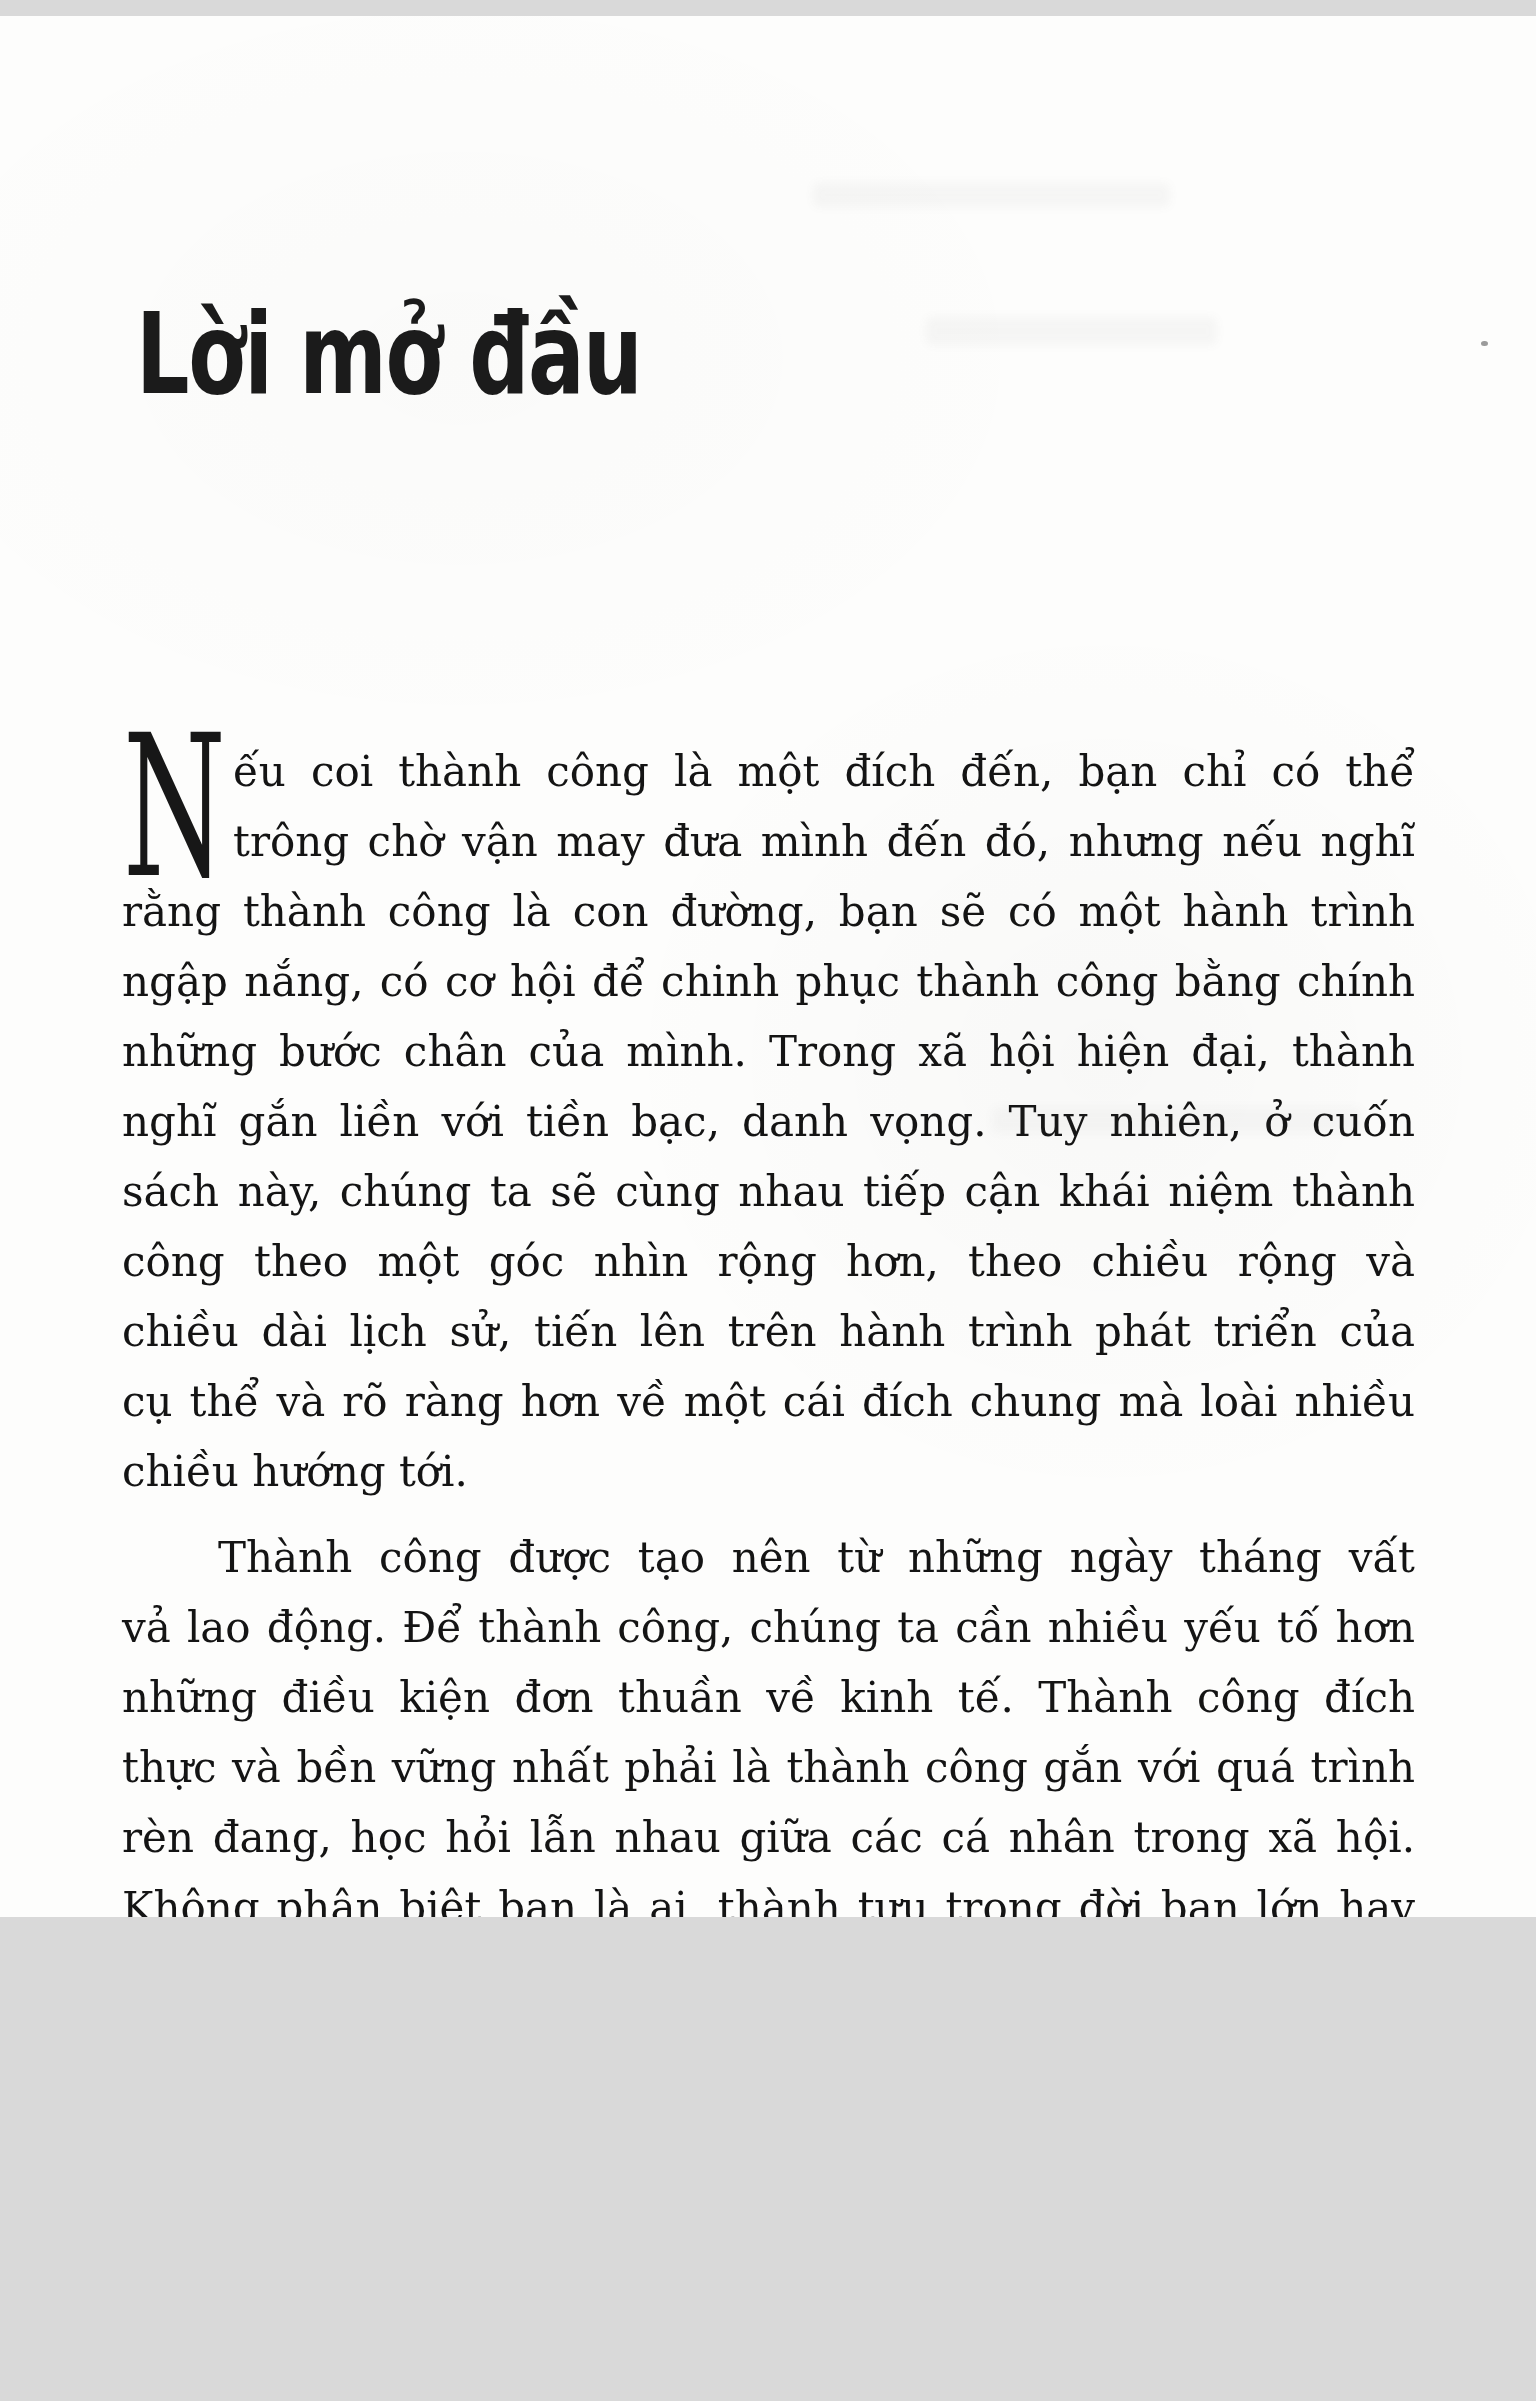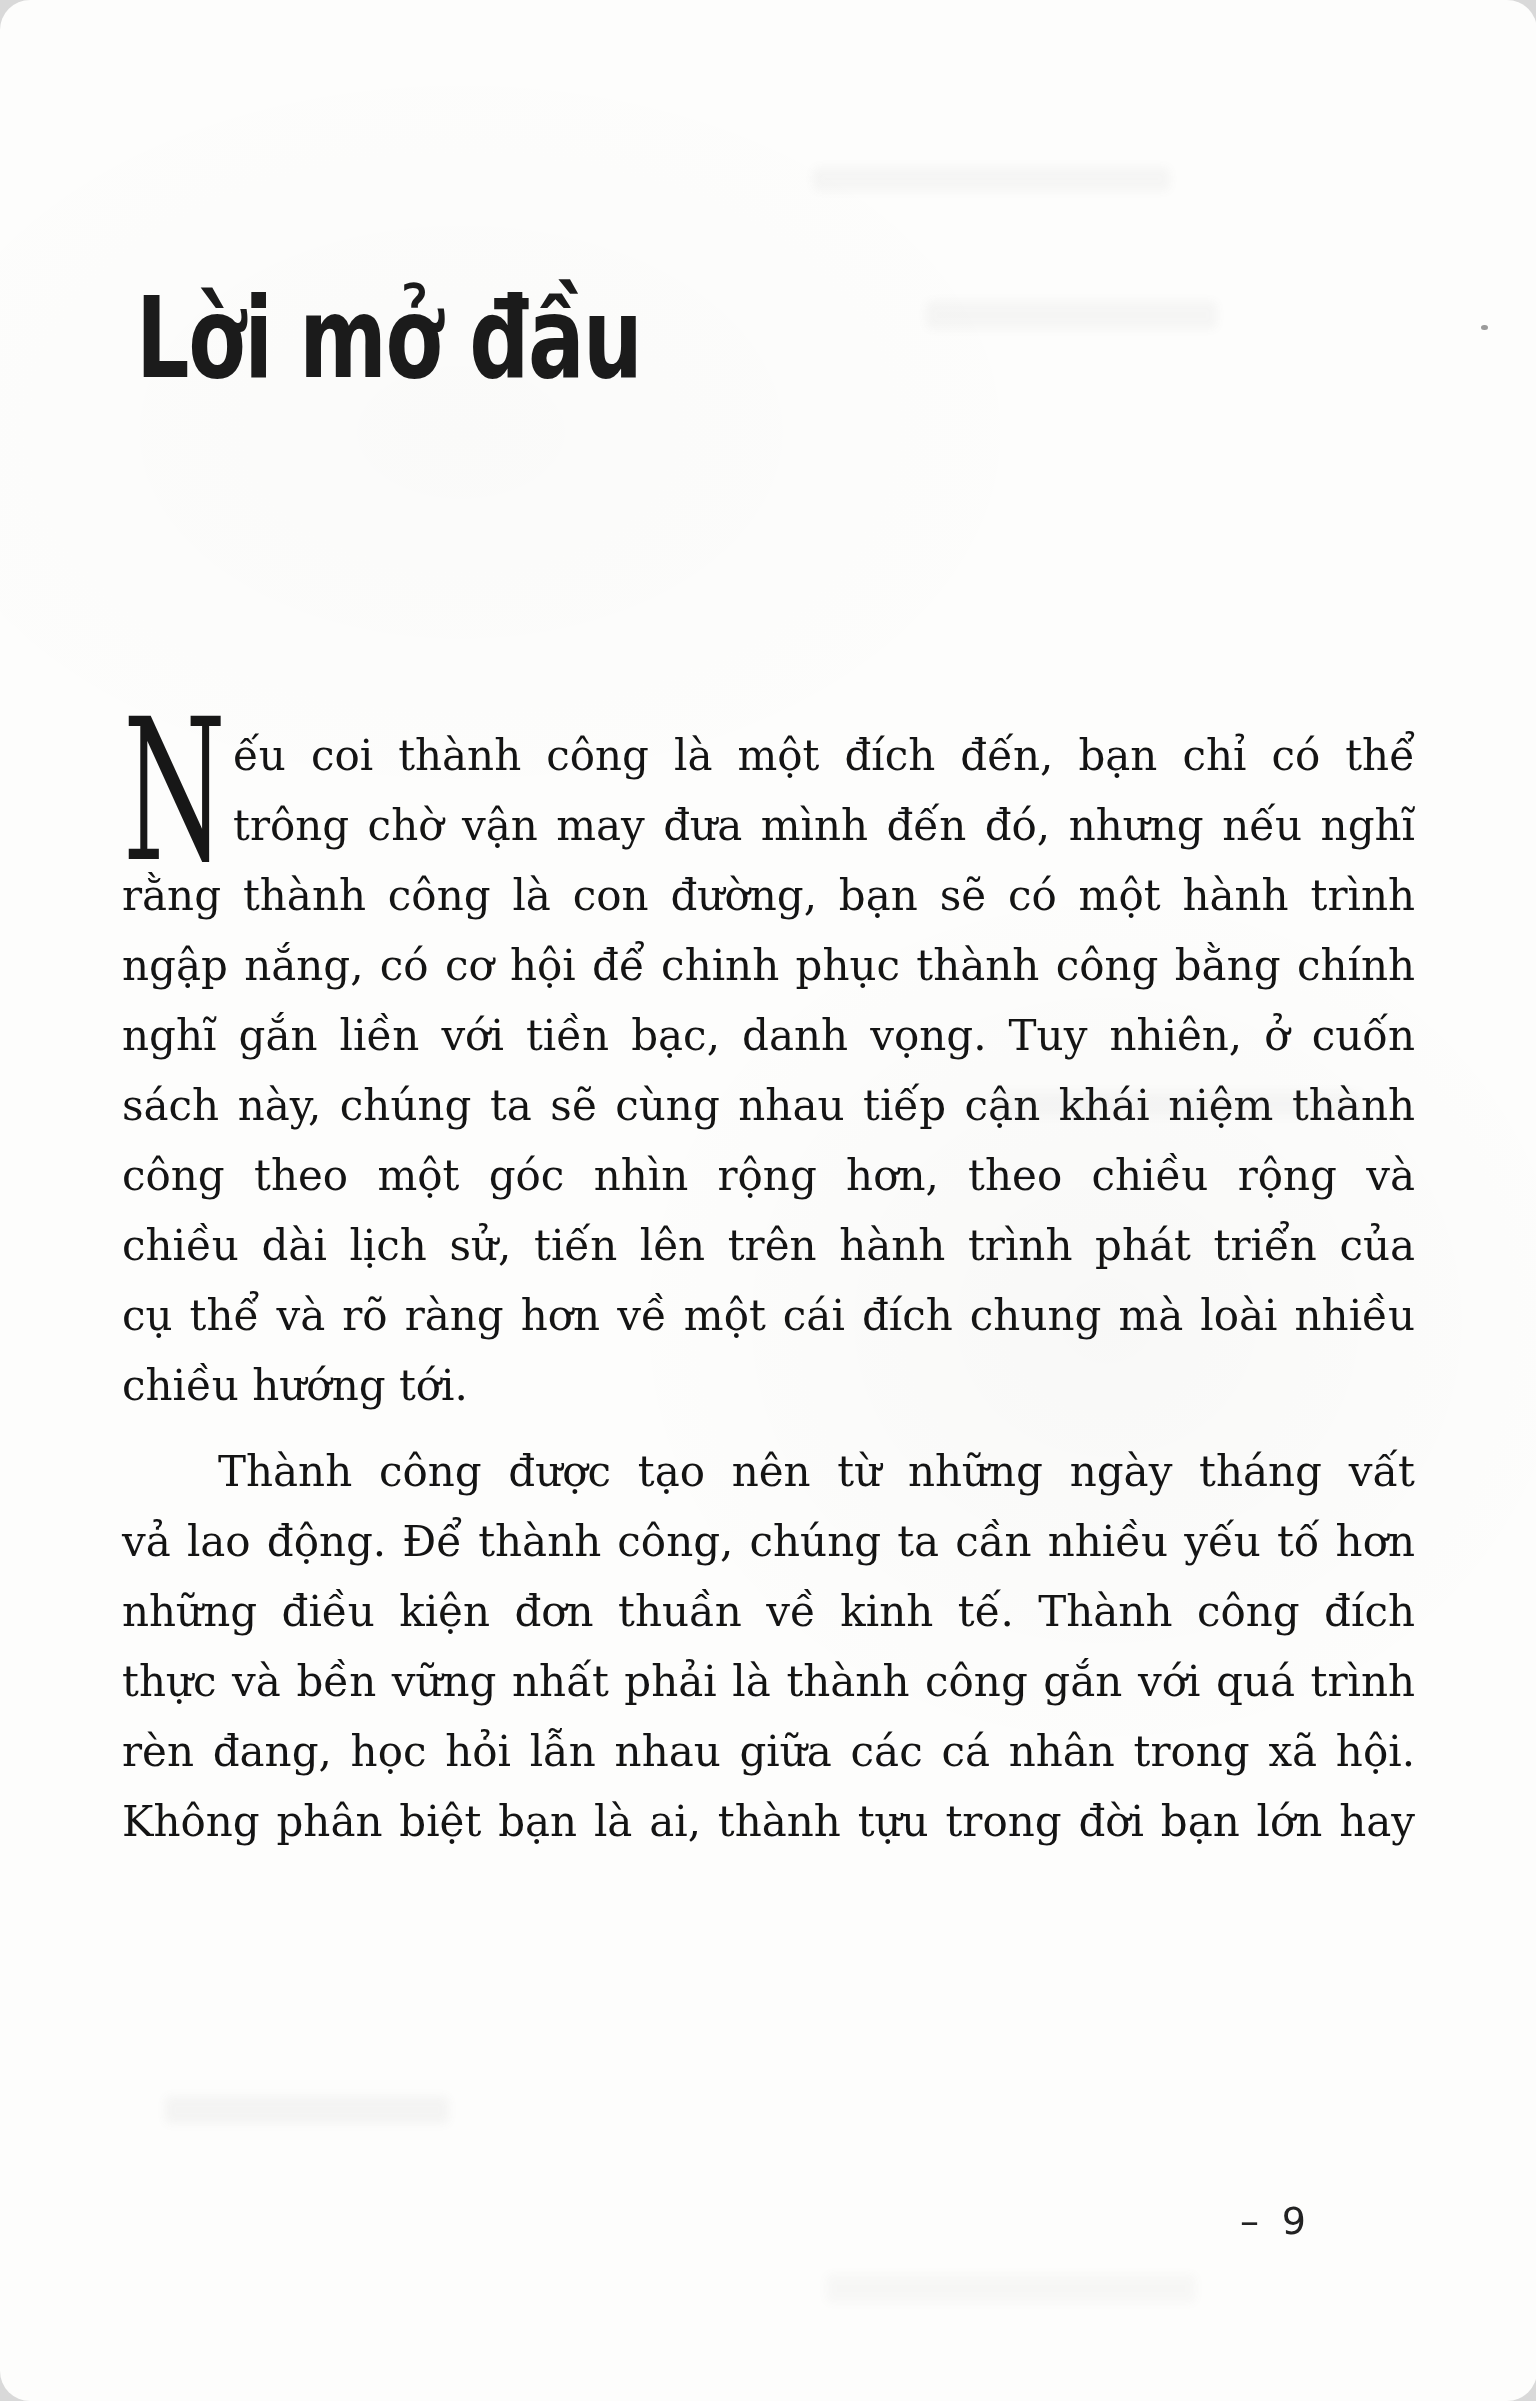--- a/index.html
+++ b/index.html
@@ -3,28 +3,27 @@
 <meta charset="utf-8">
 <style>
   html, body {
     margin: 0;
     padding: 0;
     background: #d9d9d9;
   }
   .page {
     position: relative;
     width: 1537px;
-    height: 2401px;
-    margin: 0 auto;
+    height: 1901px;
+    margin: 16px auto;
     overflow: hidden;
     background:
       radial-gradient(926px 595px at 30% 18%, rgba(0,0,0,0.012), rgba(0,0,0,0) 70%),
       radial-gradient(727px 661px at 72% 55%, rgba(0,0,0,0.018), rgba(0,0,0,0) 70%),
       #fdfdfc;
-    border-radius: 30px;
   }
 
   
   .title {
     position: absolute;
     left: 136px;
     top: 280px;
     margin: 0;
     font-family: "DejaVu Sans", "Liberation Sans", sans-serif;
     font-weight: 700;
@@ -120,20 +119,21 @@
   <h1 class="title">Lời mở đầu</h1>
 
   <section class="body-text">
 
     <div class="para para1">
       <span class="dropcap">N</span>
       <div class="line dc-line">ếu coi thành công là một đích đến, bạn chỉ có thể</div>
       <div class="line dc-line">trông chờ vận may đưa mình đến đó, nhưng nếu nghĩ</div>
       <div class="line">rằng thành công là con đường, bạn sẽ có một hành trình</div>
       <div class="line">ngập nắng, có cơ hội để chinh phục thành công bằng chính</div>
+      <div class="line">những bước chân của mình. Trong xã hội hiện đại, thành</div>
       <div class="line">nghĩ gắn liền với tiền bạc, danh vọng. Tuy nhiên, ở cuốn</div>
       <div class="line">sách này, chúng ta sẽ cùng nhau tiếp cận khái niệm thành</div>
       <div class="line">công theo một góc nhìn rộng hơn, theo chiều rộng và</div>
       <div class="line">chiều dài lịch sử, tiến lên trên hành trình phát triển của</div>
       <div class="line">cụ thể và rõ ràng hơn về một cái đích chung mà loài nhiều</div>
       <div class="line last-short">chiều hướng tới.</div>
     </div>
 
     <div class="para p2">
       <div class="line first">Thành công được tạo nên từ những ngày tháng vất</div>

